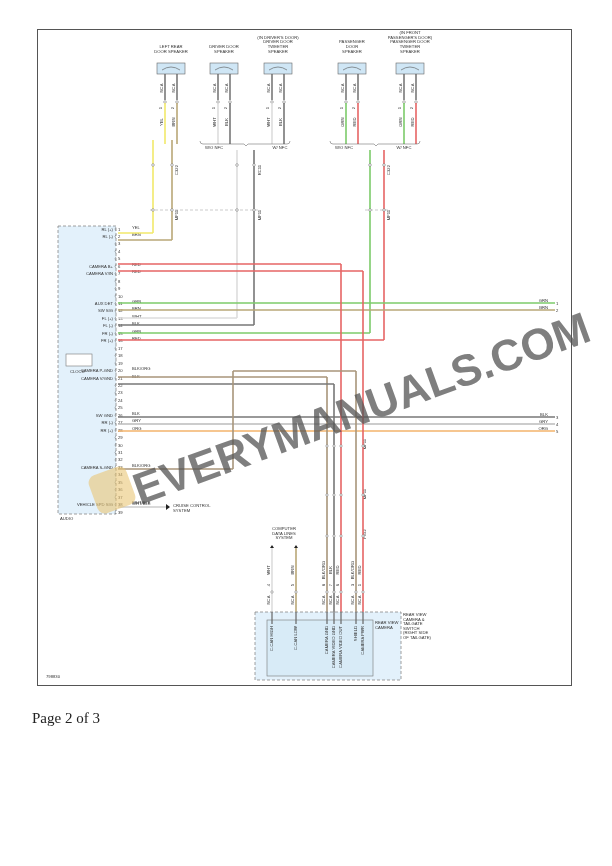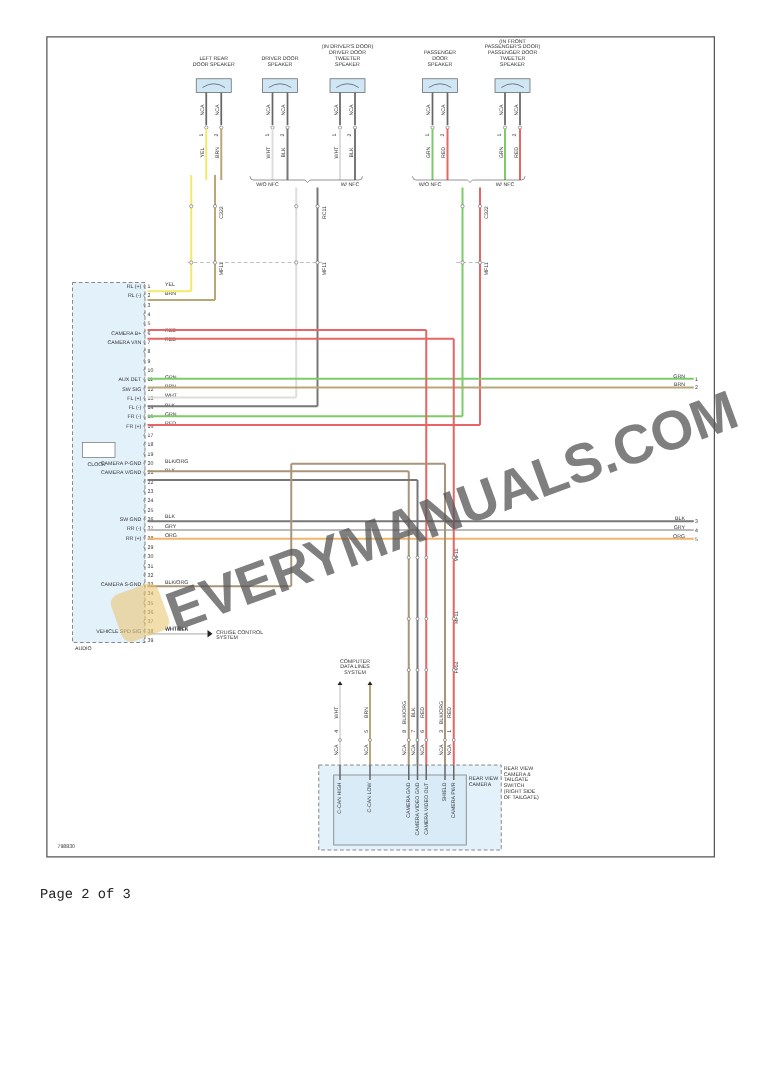--- a/index.html
+++ b/index.html
@@ -1,21 +1,21 @@
 <!DOCTYPE html>
 <html><head>
 <meta charset="utf-8">
 <style>
   html,body{margin:0;padding:0;background:#fff;}
   body{width:612px;height:866px;position:relative;overflow:hidden;font-family:"Liberation Sans",sans-serif;}
   #frame{position:absolute;left:37px;top:29px;width:533px;height:655px;border:1px solid #555;background:#fff;}
   svg{position:absolute;left:0;top:0;}
   .t{font-family:"Liberation Sans",sans-serif;font-size:4.2px;fill:#333;}
   .wm{font-family:"Liberation Sans",sans-serif;font-weight:bold;font-size:44px;fill:#555;opacity:.75;}
-  #page-label{position:absolute;left:32px;top:710px;font-size:11px;color:#222;font-family:Liberation Mono, monospace;}
+  #page-label{position:absolute;left:32px;top:710px;font-size:15px;color:#222;font-family:Liberation Serif, serif;}
 </style>
 </head>
 <body>
 
 <div id="frame"></div>
 
 <svg id="diagram" width="612" height="866" viewBox="0 0 612 866">
     <g>
       <rect x="58" y="226" width="58" height="288" fill="#e3f1fb" stroke="#888" stroke-dasharray="3,2" stroke-width="0.8"></rect>
       <rect x="66" y="354" width="26" height="12" fill="#fff" stroke="#777" stroke-width="0.6"></rect>

